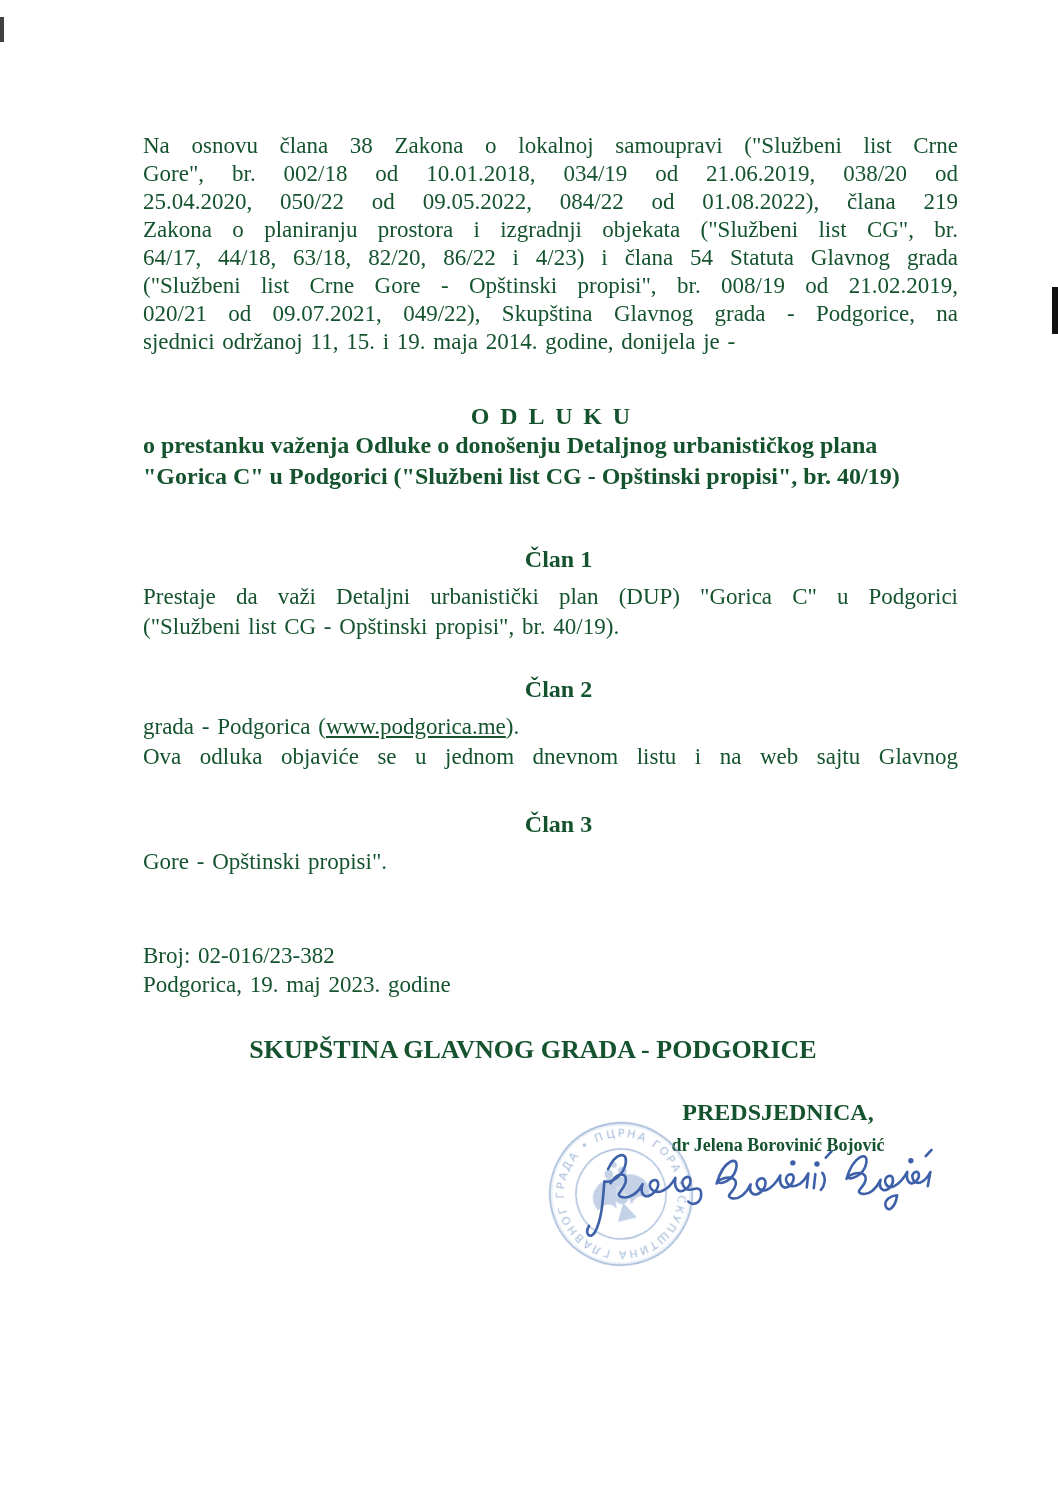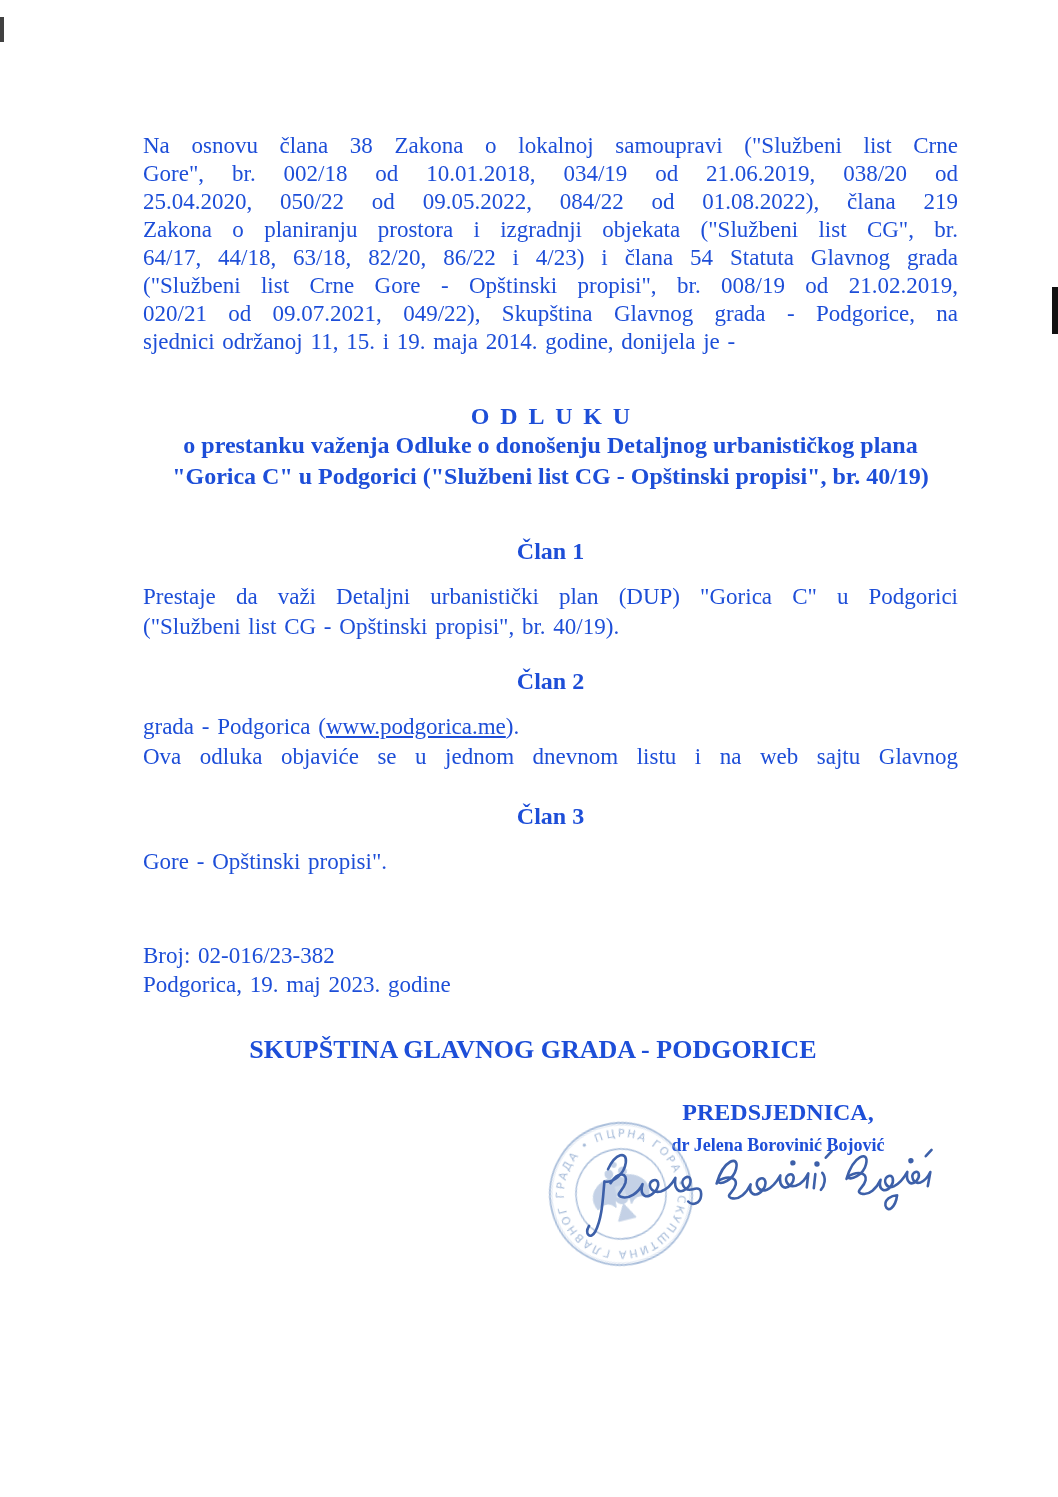--- a/index.html
+++ b/index.html
@@ -1,31 +1,31 @@
 <!DOCTYPE html>
 <html><head>
 <meta charset="utf-8">
 <style>
   html,body{margin:0;padding:0;background:#ffffff;}
   .page{
     position:relative;width:1058px;height:1497px;background:#ffffff;overflow:hidden;
-    font-family:"Liberation Serif","DejaVu Serif",serif;color:#1d4ed8;
+    font-family:"Liberation Serif","DejaVu Serif",serif;color:#14532d;
   }
   .block{position:absolute;left:143px;width:815px;}
   .ln{font-size:23px;line-height:28px;word-spacing:2px;white-space:nowrap;}
   .para .ln{line-height:30px;}
   .j{text-align:justify;text-align-last:justify;white-space:normal;}
   .odluku{
     position:absolute;left:143px;width:815px;text-align:center;margin:0;
     font-size:24px;font-weight:bold;letter-spacing:0.45em;text-indent:0.45em;
   }
-  .subtitle{position:absolute;left:143px;width:815px;text-align:center;
+  .subtitle{position:absolute;left:143px;width:815px;text-align:left;
     font-size:24px;font-weight:bold;line-height:31px;}
   .clan{
-    position:absolute;left:143px;width:815px;text-align:center;margin:0;
+    position:absolute;left:143px;width:815px;text-align:center;margin:8px;
     font-size:24px;font-weight:bold;
   }
   .refblock .ln{line-height:29px;}
   .assembly{
     position:absolute;left:143px;width:780px;text-align:center;
     font-size:26px;font-weight:bold;
   }
   .signer{position:absolute;left:588px;width:380px;text-align:center;font-weight:bold;}
   .signer-title{font-size:24px;line-height:30px;}
   .signer-name{font-size:18px;line-height:36px;}

